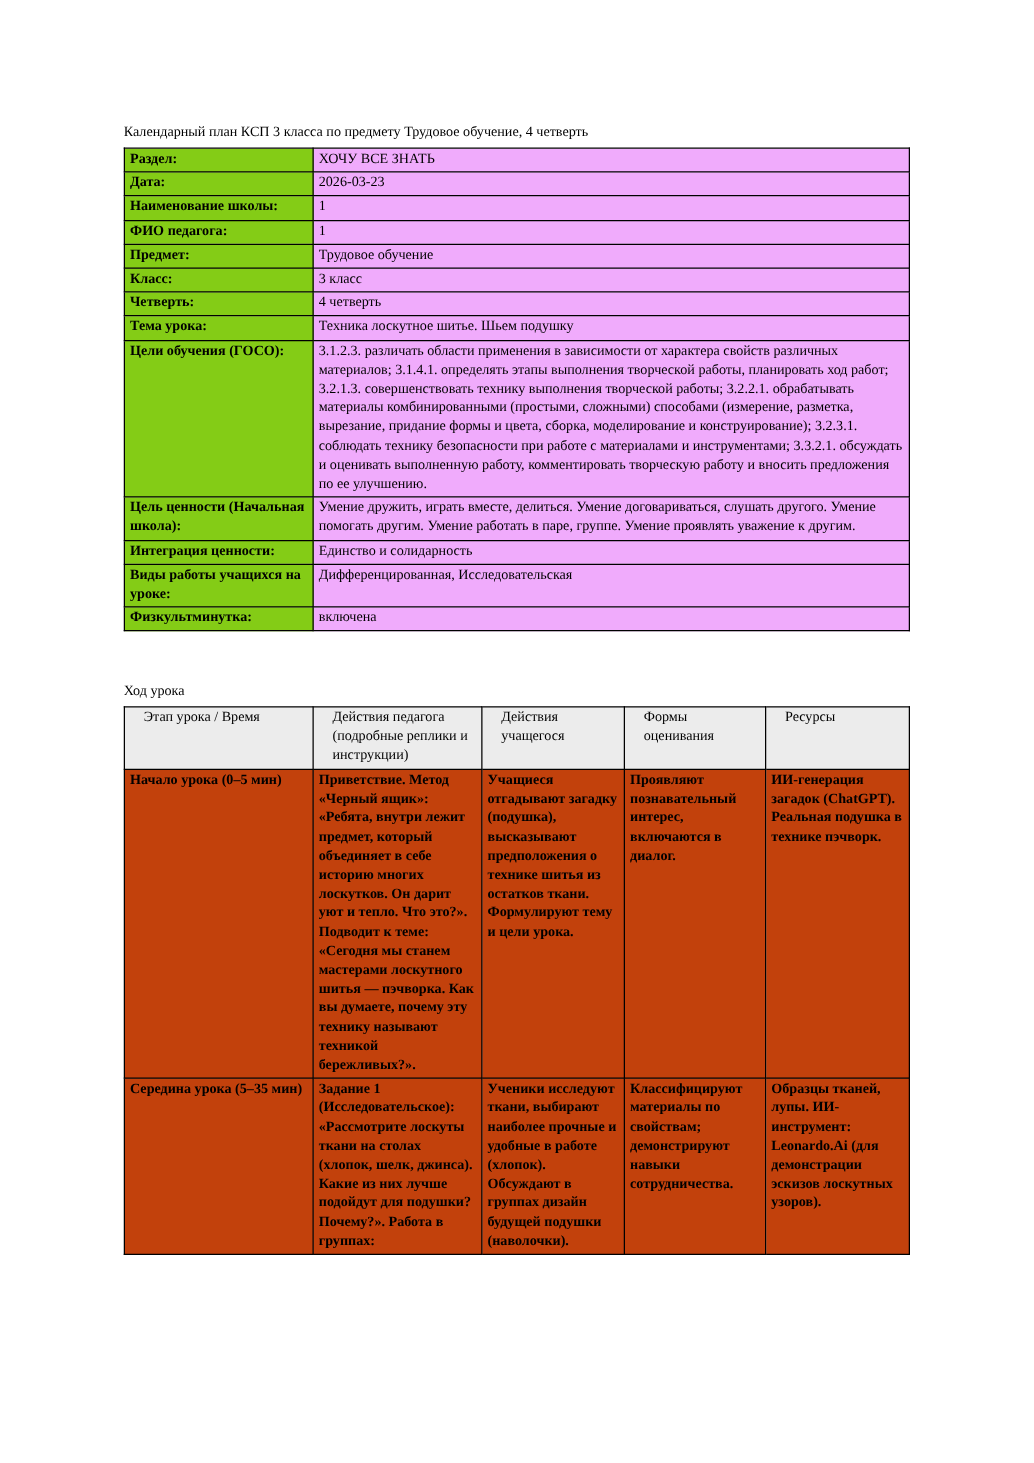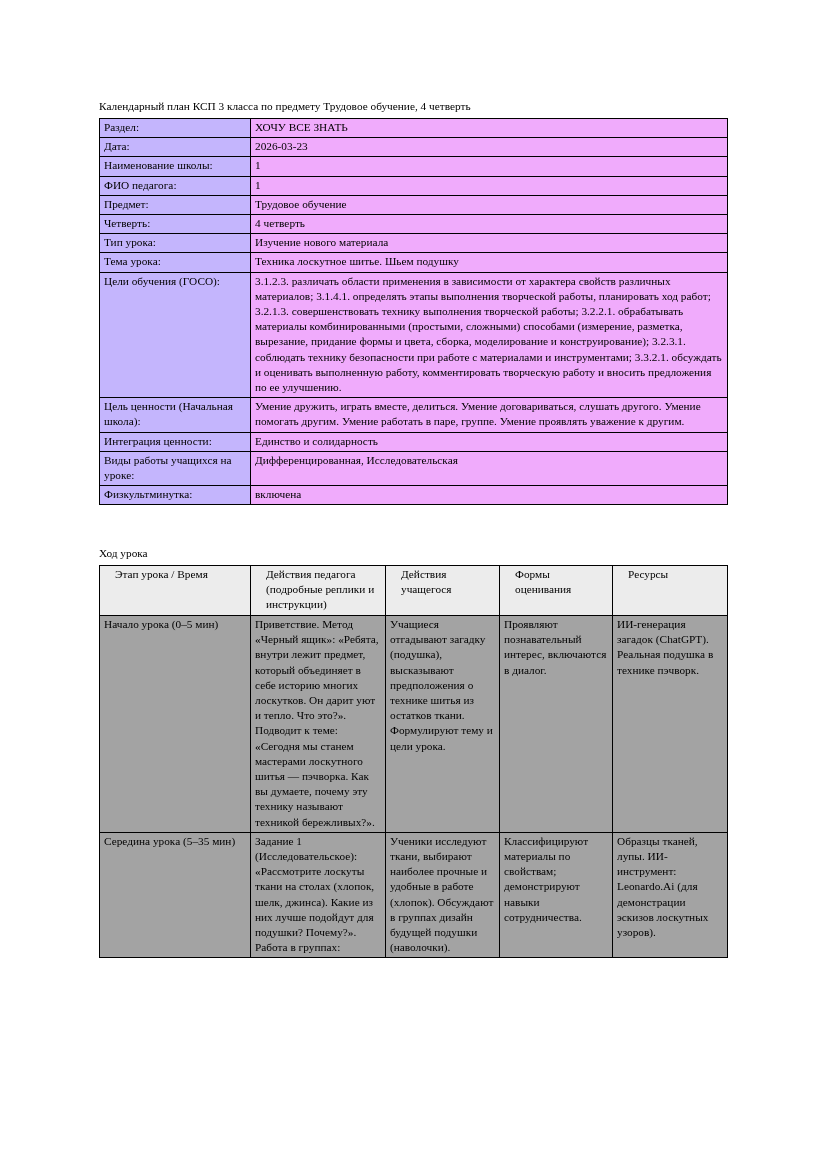--- a/index.html
+++ b/index.html
@@ -61,30 +61,32 @@
     border: 1px solid #000000;
     padding: 1px 4px 2px 4px;
     vertical-align: top;
     text-align: left;
     font-weight: normal;
     word-wrap: break-word;
     overflow-wrap: break-word;
     hyphens: none;
   }
   td.label {
-    background: #c4b5fd;
+    background: #84cc16;
+    font-weight: bold;
   }
   td.value {
     background: #f0abfc;
   }
   table.flow th {
     background: #ececec;
   }
   table.flow td {
-    background: #a3a3a3;
+    background: #c2410c;
+    font-weight: bold;
   }
   .c-label { width: 151px; }
   .c-value { width: 477px; }
   .f-c0 { width: 151px; }
   .f-c1 { width: 135px; }
   .f-c2 { width: 114px; }
   .f-c3 { width: 113px; }
   .f-c4 { width: 115px; }
   .cell-pad-hdr { height: 46px; padding-left: 15px; }
 </style>
@@ -115,26 +117,26 @@
       </tr>
       <tr>
         <td class="label">ФИО педагога:</td>
         <td class="value">1</td>
       </tr>
       <tr>
         <td class="label">Предмет:</td>
         <td class="value">Трудовое обучение</td>
       </tr>
       <tr>
+        <td class="label">Класс:</td>
+        <td class="value">3 класс</td>
+      </tr>
+      <tr>
         <td class="label">Четверть:</td>
         <td class="value">4 четверть</td>
-      </tr>
-      <tr>
-        <td class="label">Тип урока:</td>
-        <td class="value">Изучение нового материала</td>
       </tr>
       <tr>
         <td class="label">Тема урока:</td>
         <td class="value">Техника лоскутное шитье. Шьем подушку</td>
       </tr>
       <tr>
         <td class="label">Цели обучения (ГОСО):</td>
         <td class="value">3.1.2.3. различать области применения в зависимости от характера свойств различных материалов; 3.1.4.1. определять этапы выполнения творческой работы, планировать ход работ; 3.2.1.3. совершенствовать технику выполнения творческой работы; 3.2.2.1. обрабатывать материалы комбинированными (простыми, сложными) способами (измерение, разметка, вырезание, придание формы и цвета, сборка, моделирование и конструирование); 3.2.3.1. соблюдать технику безопасности при работе с материалами и инструментами; 3.3.2.1. обсуждать и оценивать выполненную работу, комментировать творческую работу и вносить предложения по ее улучшению.</td>
       </tr>
       <tr>

